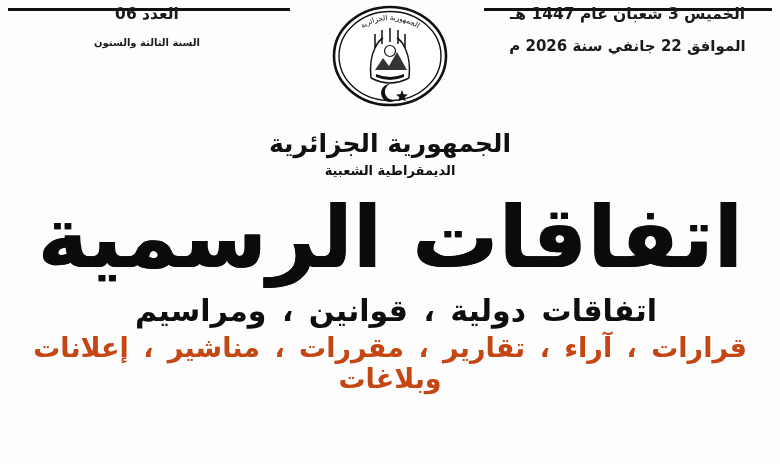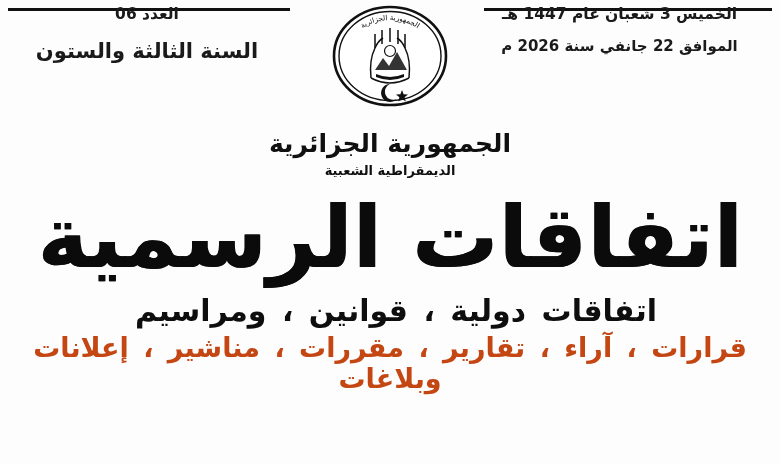--- a/index.html
+++ b/index.html
@@ -34,21 +34,21 @@
   .mast-col {
     position: absolute;
     top: 2px;
     font-weight: bold;
     line-height: 1.55;
     color: #1a1a1a;
     text-align: center;
   }
 
   .mast-right {
-    right: 18px;
+    right: 10px;
     width: 285px;
   }
 
   .mast-left {
     left: 22px;
     width: 250px;
   }
 
   .mast-line-1 {
     font-size: 15.5px;
@@ -58,21 +58,21 @@
   .mast-line-2 {
     font-size: 15px;
     white-space: nowrap;
     margin-top: 9px;
   }
 
   .mast-right .mast-line-1 { font-size: 15.5px; }
   .mast-right .mast-line-2 { font-size: 15px; }
 
   .mast-left .mast-line-1 { font-size: 15.5px; }
-  .mast-left .mast-line-2 { font-size: 21px; }
+  .mast-left .mast-line-2 { font-size: 10px; }
 
   
   .rule {
     position: absolute;
     top: 8px;
     height: 3px;
     background: #111;
   }
   .rule-right { right: 8px; width: 288px; }
   .rule-left  { left: 8px;  width: 282px; }

